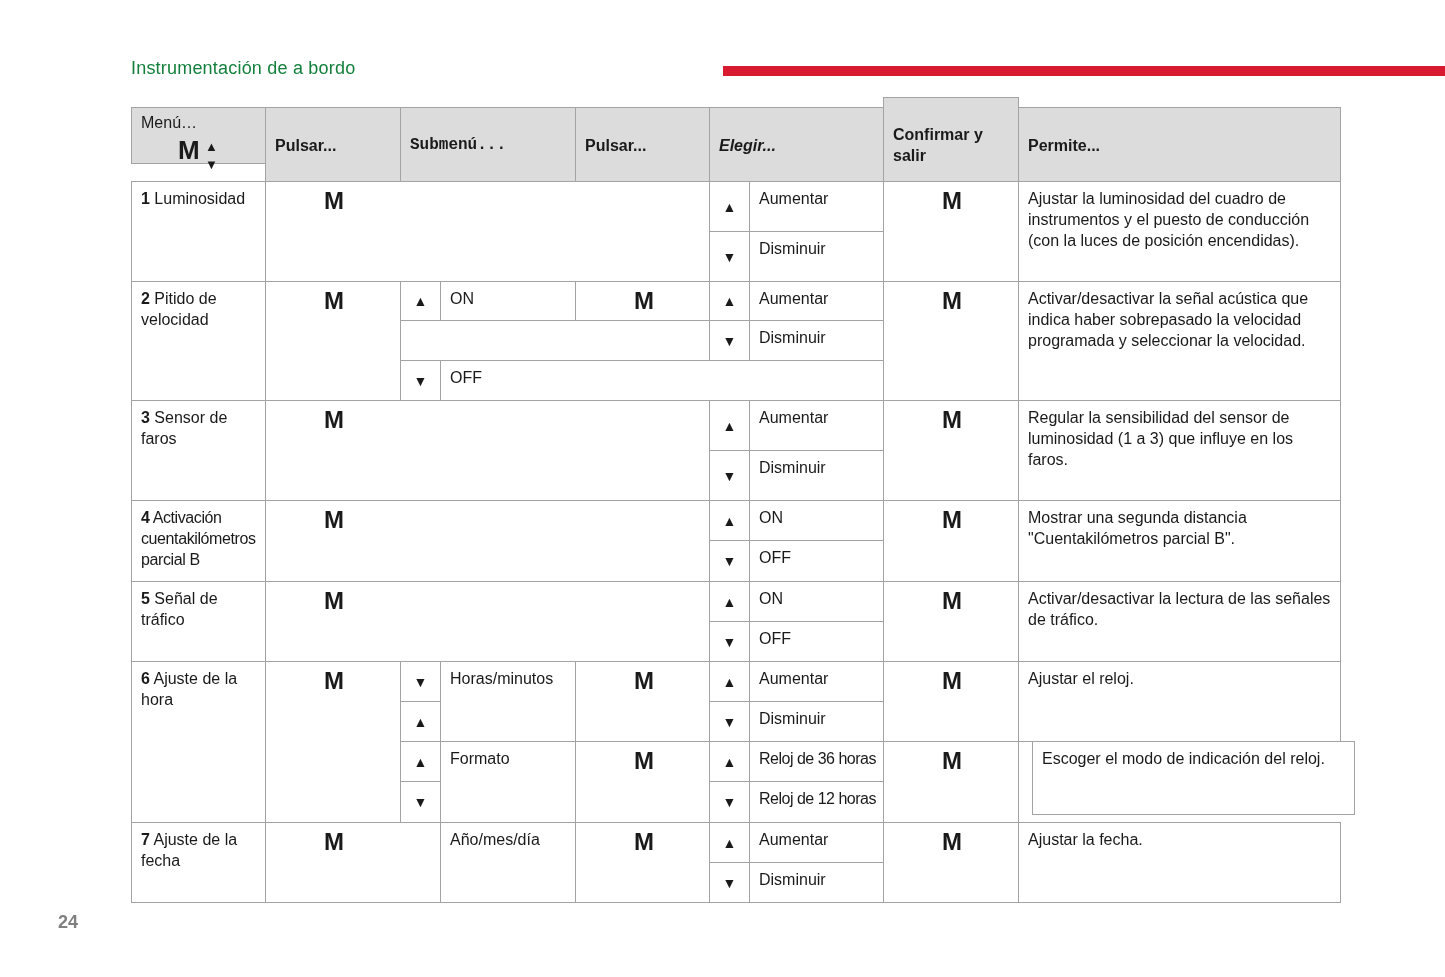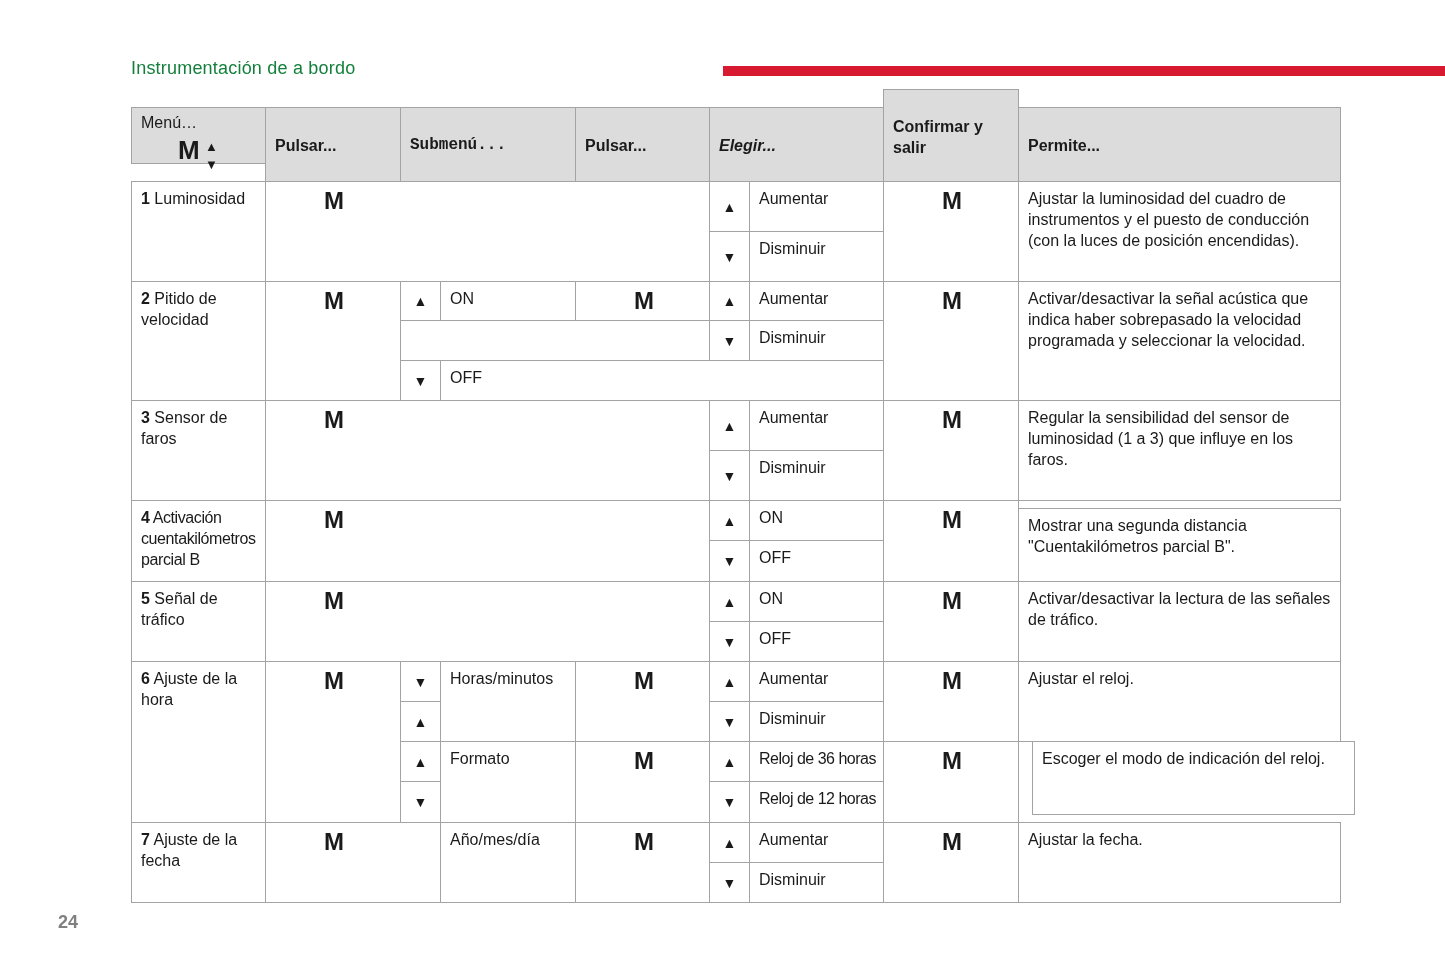--- a/index.html
+++ b/index.html
@@ -41,21 +41,21 @@
     </div>
   <div class="c hd" style="left:400px;top:107px;width:176px;height:75px;font-family:Liberation Mono, monospace;">
       <span class="t">Submenú...</span>
     </div>
   <div class="c hd" style="left:575px;top:107px;width:135px;height:75px;">
       <span class="t">Pulsar...</span>
     </div>
   <div class="c hd" style="left:709px;top:107px;width:175px;height:75px;font-style:italic;">
       <span class="t">Elegir...</span>
     </div>
-  <div class="c hd" style="left:883px;top:89px;width:136px;height:96px;">
+  <div class="c hd" style="left:883px;top:97px;width:136px;height:96px;">
       <span class="t" style="width:95px;">Confirmar y salir</span>
     </div>
   <div class="c hd" style="left:1018px;top:107px;width:323px;height:75px;">
       <span class="t">Permite...</span>
     </div>
 
   <div class="c" style="left:131px;top:181px;width:135px;height:101px;">
     <div class="txt"><span class="num">1</span> <span>Luminosidad</span></div>
   </div>
   <div class="c" style="left:265px;top:181px;width:445px;height:101px;">
@@ -160,21 +160,21 @@
     </div>
   <div class="c" style="left:709px;top:540px;width:41px;height:42px;">
       <span class="arr">▼</span>
     </div>
   <div class="c" style="left:749px;top:540px;width:135px;height:42px;">
       <div class="txt">OFF</div>
     </div>
   <div class="c" style="left:883px;top:500px;width:136px;height:82px;">
       <span class="m" style="left:58px;">M</span>
     </div>
-  <div class="c" style="left:1018px;top:500px;width:323px;height:82px;margin-top:8px;">
+  <div class="c" style="left:1018px;top:500px;width:323px;height:82px;">
       <div class="desc">Mostrar una segunda distancia "Cuentakilómetros parcial B".</div>
     </div>
 
   <div class="c" style="left:131px;top:581px;width:135px;height:81px;">
     <div class="txt"><span class="num">5</span> <span>Señal de tráfico</span></div>
   </div>
   <div class="c" style="left:265px;top:581px;width:445px;height:81px;">
       <span class="m" style="left:58px;">M</span>
     </div>
   <div class="c" style="left:709px;top:581px;width:41px;height:41px;">

